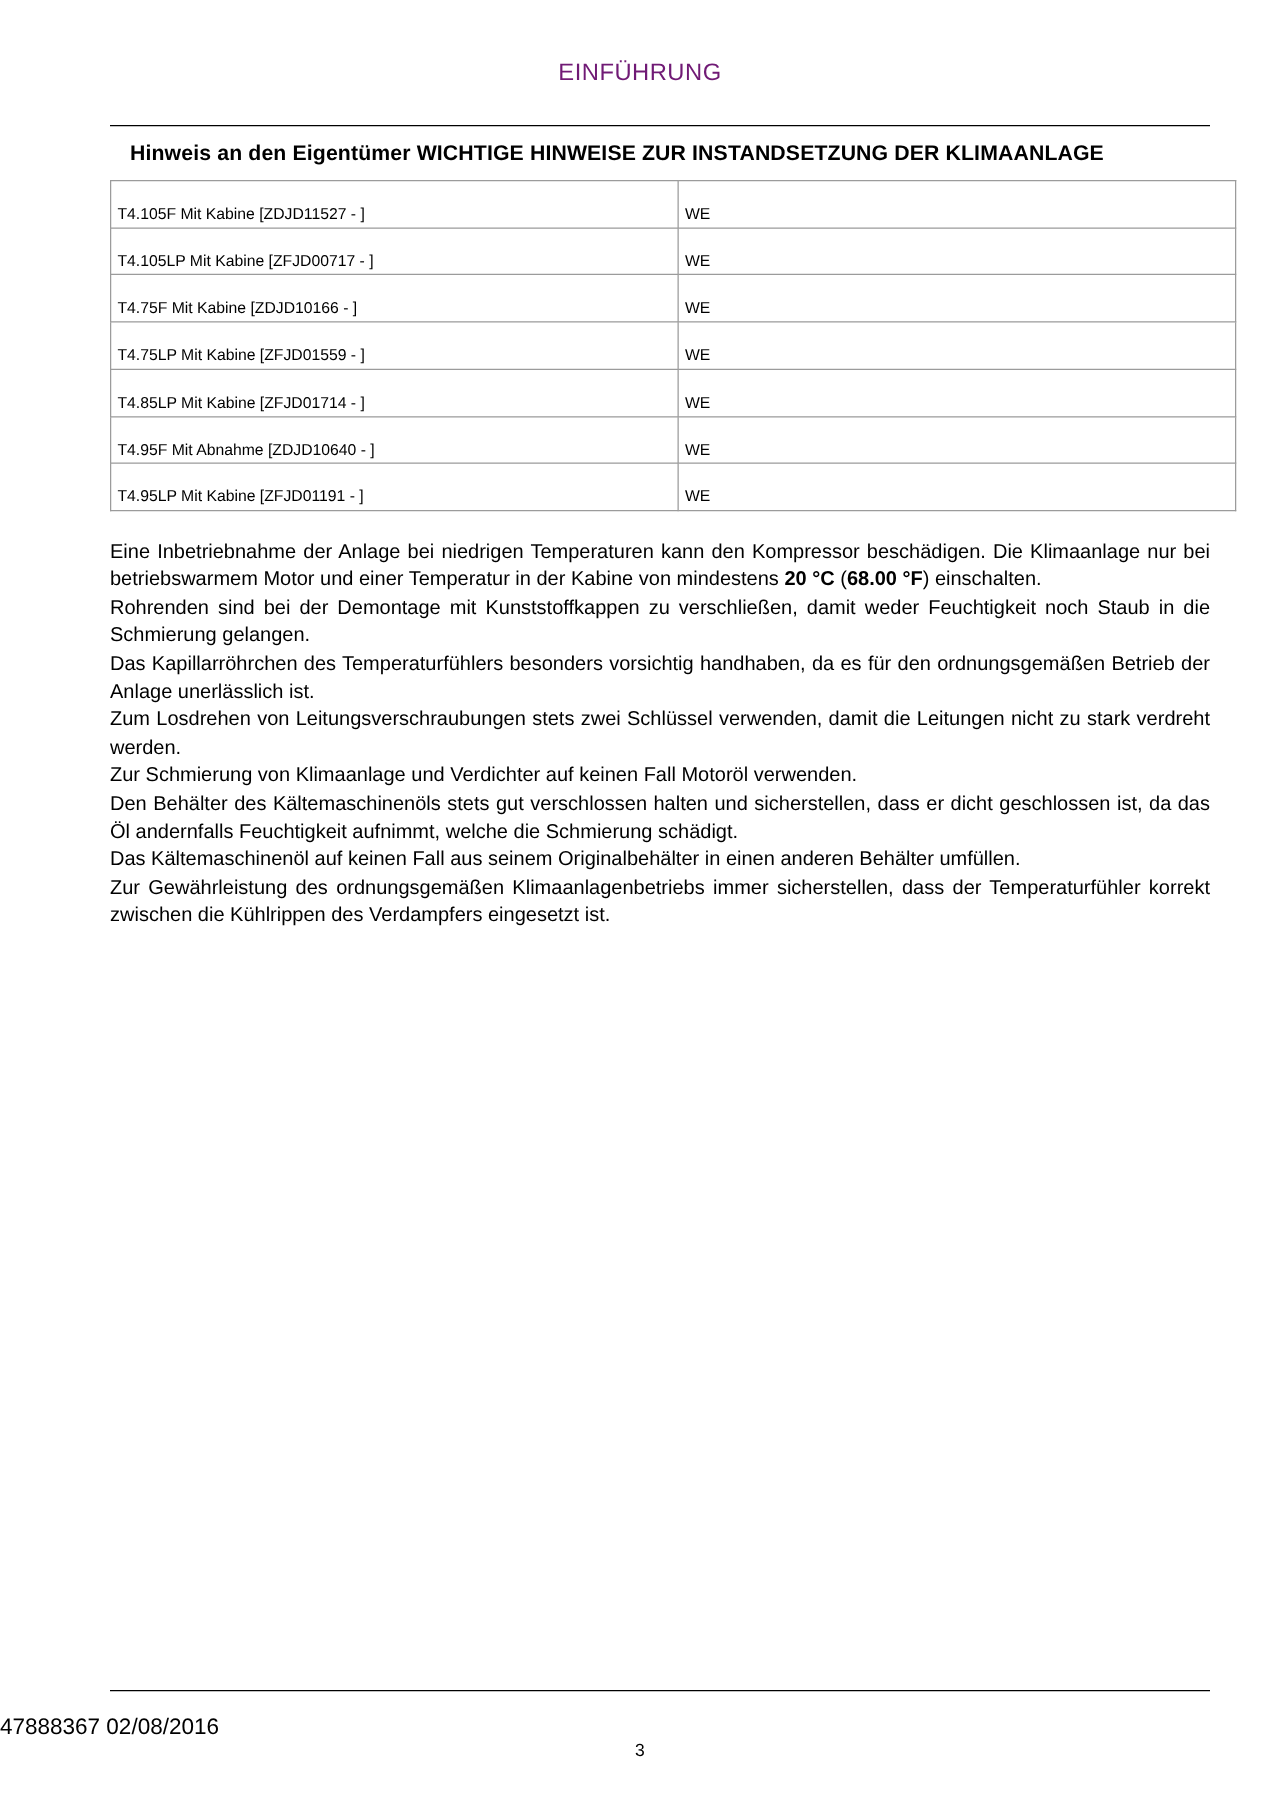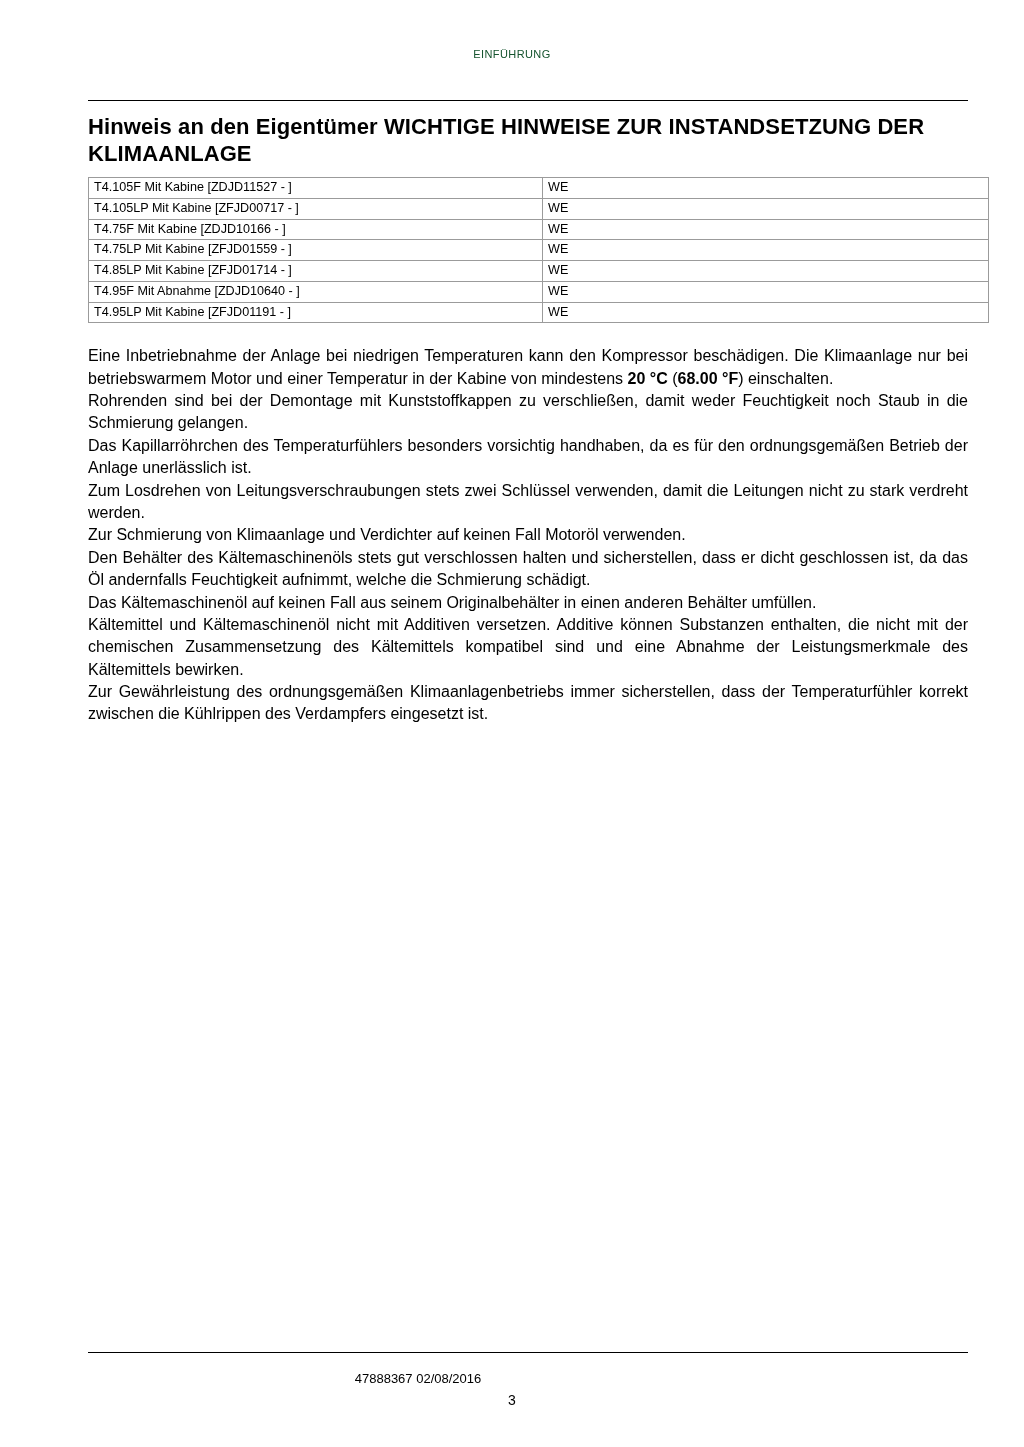--- a/index.html
+++ b/index.html
@@ -20,51 +20,51 @@
     width: 1024px;
     height: 1447px;
     box-sizing: border-box;
   }
   .header-label {
     position: absolute;
     top: 48px;
     left: 0;
     width: 1024px;
     text-align: center;
-    font-size: 11px;
+    font-size: 19px;
     letter-spacing: 0.4px;
-    color: #14532d;
+    color: #701a75;
   }
   .content {
     position: absolute;
     left: 88px;
     top: 100px;
     width: 880px;
   }
   .rule-top {
     border-top: 1.6px solid #000;
     width: 880px;
     margin: 0;
   }
   h1.title {
-    font-size: 22px;
+    font-size: 17px;
     font-weight: bold;
     line-height: 1.23;
-    margin: 12px 0 10px 0;
+    margin: 12px 0 10px 16px;
     letter-spacing: 0.1px;
   }
   table.spec {
     border-collapse: collapse;
     width: 880px;
     font-size: 12.6px;
     table-layout: fixed;
   }
   table.spec td {
     border: 1px solid #9b9b9b;
-    padding: 2px 4px 2px 5px;
+    padding: 19px 4px 2px 5px;
     line-height: 1.25;
     vertical-align: top;
     white-space: nowrap;
     overflow: hidden;
   }
   table.spec td.col-model { width: 444px; }
   table.spec td.col-code  { width: 436px; }
 
   .body-text {
     margin-top: 22px;
@@ -83,22 +83,22 @@
     left: 88px;
     top: 1352px;
     width: 880px;
     border-top: 1.6px solid #000;
   }
   .footer-code {
     position: absolute;
     top: 1371px;
     left: 0;
     width: 836px;
-    text-align: center;
-    font-size: 13px;
+    text-align: left;
+    font-size: 18px;
   }
   .footer-page {
     position: absolute;
     top: 1392px;
     left: 0;
     width: 1024px;
     text-align: center;
     font-size: 14px;
   }
 </style>
@@ -149,21 +149,20 @@
     </table>
 
     <div class="body-text">
       <p><span>Eine Inbetriebnahme der Anlage bei niedrigen Temperaturen kann den Kompressor beschädigen. Die Klimaanlage nur bei betriebswarmem Motor und einer Temperatur in der Kabine von mindestens </span><b>20 °C</b><span> (</span><b>68.00 °F</b><span>) einschalten.</span></p>
       <p>Rohrenden sind bei der Demontage mit Kunststoffkappen zu verschließen, damit weder Feuchtigkeit noch Staub in die Schmierung gelangen.</p>
       <p>Das Kapillarröhrchen des Temperaturfühlers besonders vorsichtig handhaben, da es für den ordnungsgemäßen Betrieb der Anlage unerlässlich ist.</p>
       <p>Zum Losdrehen von Leitungsverschraubungen stets zwei Schlüssel verwenden, damit die Leitungen nicht zu stark verdreht werden.</p>
       <p>Zur Schmierung von Klimaanlage und Verdichter auf keinen Fall Motoröl verwenden.</p>
       <p>Den Behälter des Kältemaschinenöls stets gut verschlossen halten und sicherstellen, dass er dicht geschlossen ist, da das Öl andernfalls Feuchtigkeit aufnimmt, welche die Schmierung schädigt.</p>
       <p>Das Kältemaschinenöl auf keinen Fall aus seinem Originalbehälter in einen anderen Behälter umfüllen.</p>
-      <p>Kältemittel und Kältemaschinenöl nicht mit Additiven versetzen. Additive können Substanzen enthalten, die nicht mit der chemischen Zusammensetzung des Kältemittels kompatibel sind und eine Abnahme der Leistungsmerkmale des Kältemittels bewirken.</p>
       <p>Zur Gewährleistung des ordnungsgemäßen Klimaanlagenbetriebs immer sicherstellen, dass der Temperaturfühler korrekt zwischen die Kühlrippen des Verdampfers eingesetzt ist.</p>
     </div>
 
   </div>
 
   <div class="footer-rule"></div>
   <div class="footer-code">47888367 02/08/2016</div>
   <div class="footer-page">3</div>
 
 </div>

